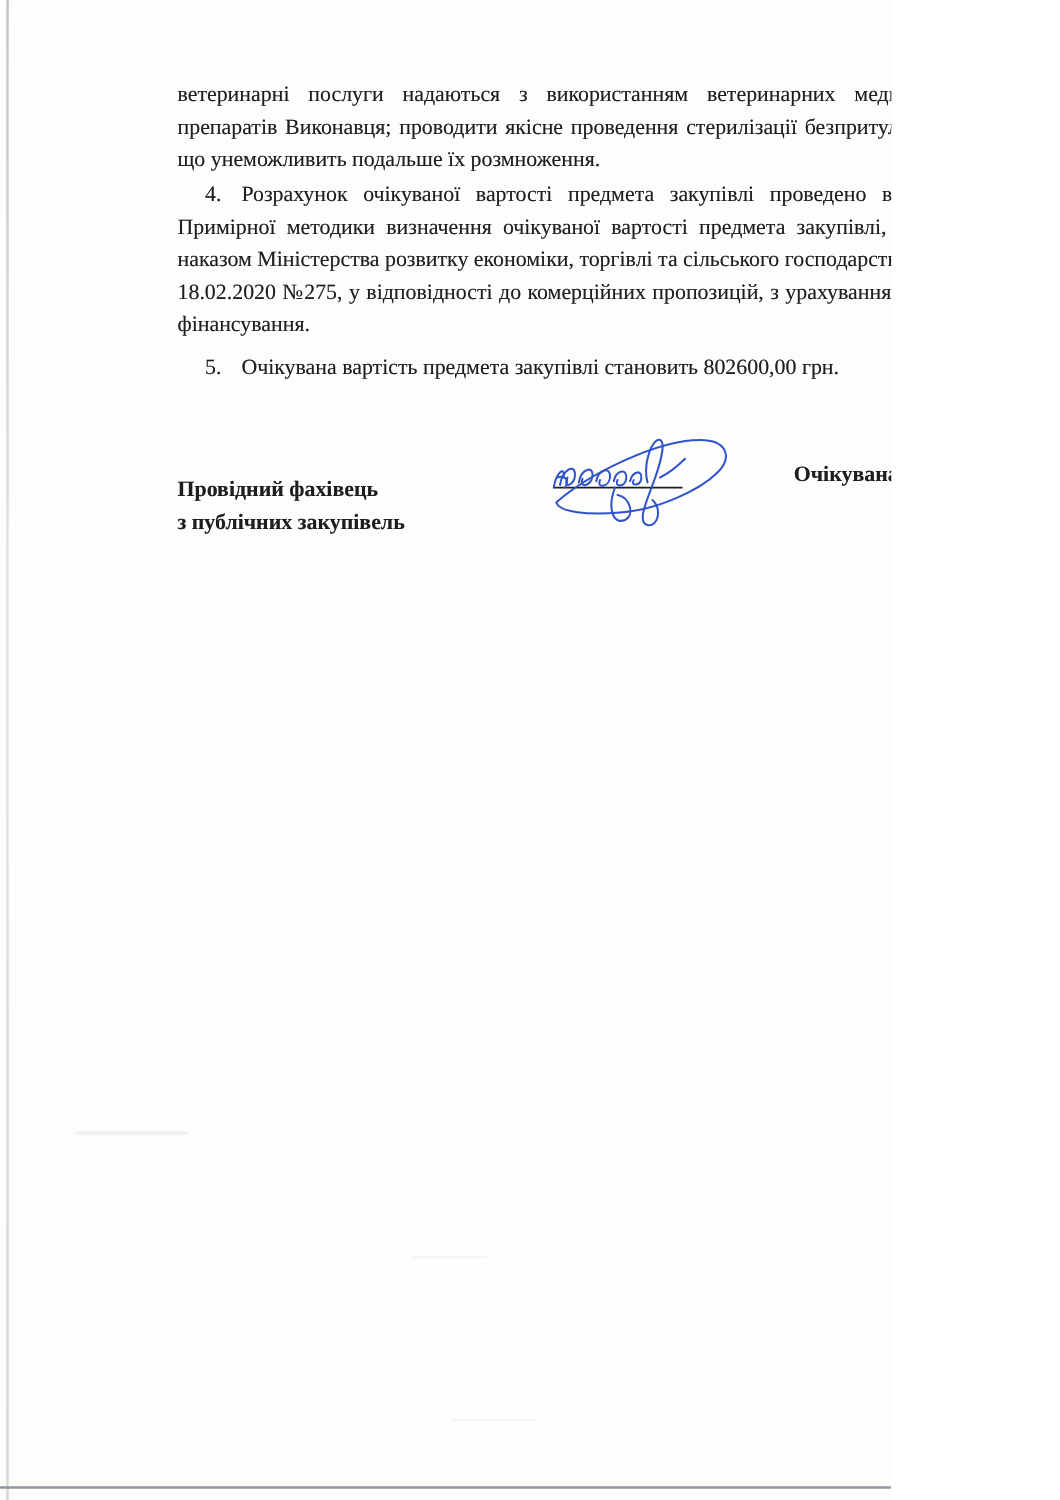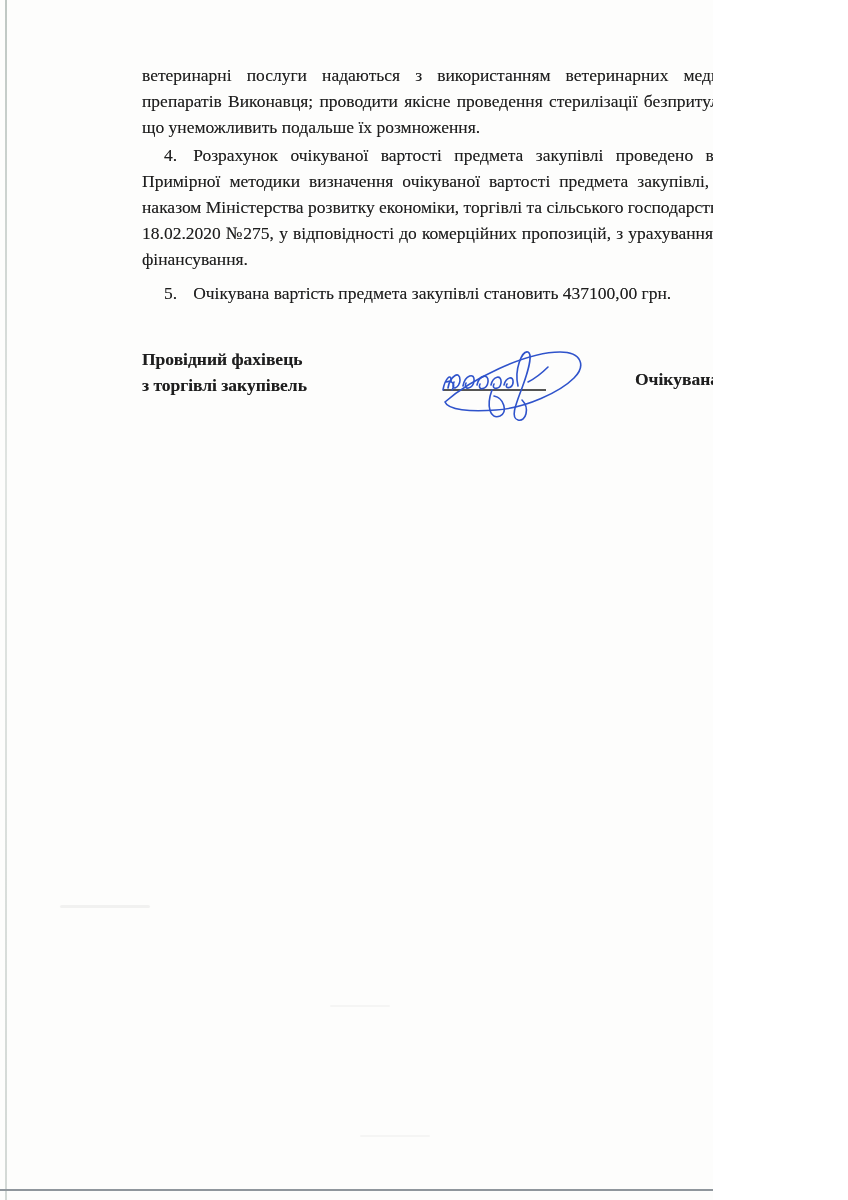--- a/index.html
+++ b/index.html
@@ -67,20 +67,21 @@
     display: flex;
     align-items: flex-start;
     margin-top: 40px;
     font-weight: bold;
     font-size: 17.5px;
     line-height: 26px;
   }
   .sig-left {
     width: 293px;
     text-shadow: 0 0 0.4px rgba(20,20,20,0.45);
+    margin-top: 32px;
   }
   .sig-left div { white-space: nowrap; }
   .sig-center {
     position: relative;
     width: 140px;
     height: 52px;
   }
   .signature-svg {
     position: absolute;
     left: -5px;
@@ -104,26 +105,26 @@
   <div class="speck speck1"></div>
   <div class="speck speck2"></div>
   <div class="speck speck3"></div>
 
   <div class="content">
 
     <p class="para-continuation">ветеринарні послуги надаються з використанням ветеринарних медикаментів та препаратів Виконавця; проводити якісне проведення стерилізації безпритульних тварин, що унеможливить подальше їх розмноження.</p>
 
     <p class="numbered-4"><span class="item-number">4.</span><span>Розрахунок очікуваної вартості предмета закупівлі проведено відповідно до Примірної методики визначення очікуваної вартості предмета закупівлі, затвердженої наказом Міністерства розвитку економіки, торгівлі та сільського господарства України від 18.02.2020 №275, у відповідності до комерційних пропозицій, з урахуванням фактичного фінансування.</span></p>
 
-    <p class="numbered-5"><span class="item-number">5.</span><span>Очікувана вартість предмета закупівлі становить 437100,00 грн.</span></p>
+    <p class="numbered-5"><span class="item-number">5.</span><span>Очікувана вартість предмета закупівлі становить 802600,00 грн.</span></p>
 
     <div class="sig-row">
       <div class="sig-left">
         <div>Провідний фахівець</div>
-        <div>з торгівлі закупівель</div>
+        <div>з публічних закупівель</div>
       </div>
 
       <div class="sig-center">
         <svg class="signature-svg" width="170" height="90" viewBox="0 0 170 90">
 
           <path d="M 13,48 L 116,48" stroke="#1c1c1c" stroke-width="1.4" fill="none"></path>
 
           <g fill="none" stroke-width="1.6" stroke-linecap="round">
             <path d="M 13,48 C 15,36 22,30 21,40 M 16,40 C 22,38 26,42 22,48" stroke="#2f53cb"></path>
             <path d="M 18,46 C 20,34 30,28 30,38 C 30,46 20,50 24,40

